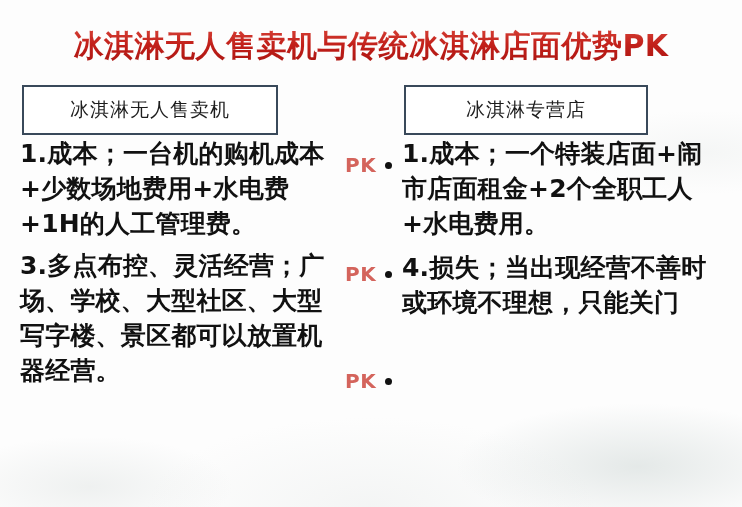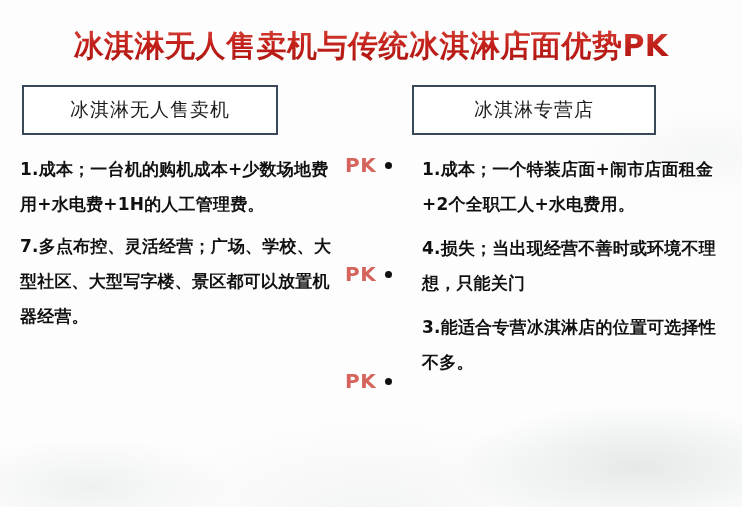--- a/index.html
+++ b/index.html
@@ -57,43 +57,43 @@
     top: 85px;
     height: 50px;
     border: 2px solid #39495a;
     background: #ffffff;
     display: flex;
     align-items: center;
     justify-content: center;
     box-sizing: border-box;
   }
   .hdr-box-left  { left: 22px;  width: 256px; }
-  .hdr-box-right { left: 404px; width: 244px; margin-left: 8px; }
+  .hdr-box-right { left: 404px; width: 244px; }
   .hdr-label {
     font-size: 19px;
     color: #1d1d1d;
     letter-spacing: 1px;
     font-family: "DejaVu Sans", "Liberation Sans", sans-serif;
     text-align: right;
   }
 
   
   .col {
     position: absolute;
-    top: 152px;
-    font-size: 17px;
+    top: 136px;
+    font-size: 25px;
     font-weight: bold;
     line-height: 35px;
     color: #111111;
     letter-spacing: 0.2px;
   }
   .col-left  { left: 20px;  width: 320px; }
   .col-right { left: 402px; width: 320px; }
   .para { margin: 0 0 7px 0; }
-  .col-right .para { margin-bottom: 9px; margin-left: 20px; }
+  .col-right .para { margin-bottom: 9px; }
 
   
   .pk-marker {
     position: absolute;
     display: flex;
     align-items: center;
     gap: 9px;
     z-index: 2;
   }
   .pk-text {
@@ -126,27 +126,26 @@
   <div class="hdr-box hdr-box-left">
     <span class="hdr-label">冰淇淋无人售卖机</span>
   </div>
 
   <div class="hdr-box hdr-box-right">
     <span class="hdr-label">冰淇淋专营店</span>
   </div>
 
   <div class="col col-left">
     <p class="para">1.成本；一台机的购机成本+少数场地费用+水电费+1H的人工管理费。</p>
-    <p class="para">7.多点布控、灵活经营；广场、学校、大型社区、大型写字楼、景区都可以放置机器经营。</p>
+    <p class="para">3.多点布控、灵活经营；广场、学校、大型社区、大型写字楼、景区都可以放置机器经营。</p>
   </div>
 
   <div class="col col-right">
     <p class="para">1.成本；一个特装店面+闹市店面租金+2个全职工人+水电费用。</p>
     <p class="para">4.损失；当出现经营不善时或环境不理想，只能关门</p>
-    <p class="para">3.能适合专营冰淇淋店的位置可选择性不多。</p>
   </div>
 
   <div class="pk-marker pk-1">
     <span class="pk-text">PK</span>
     <span class="pk-dot"></span>
   </div>
 
   <div class="pk-marker pk-2">
     <span class="pk-text">PK</span>
     <span class="pk-dot"></span>

